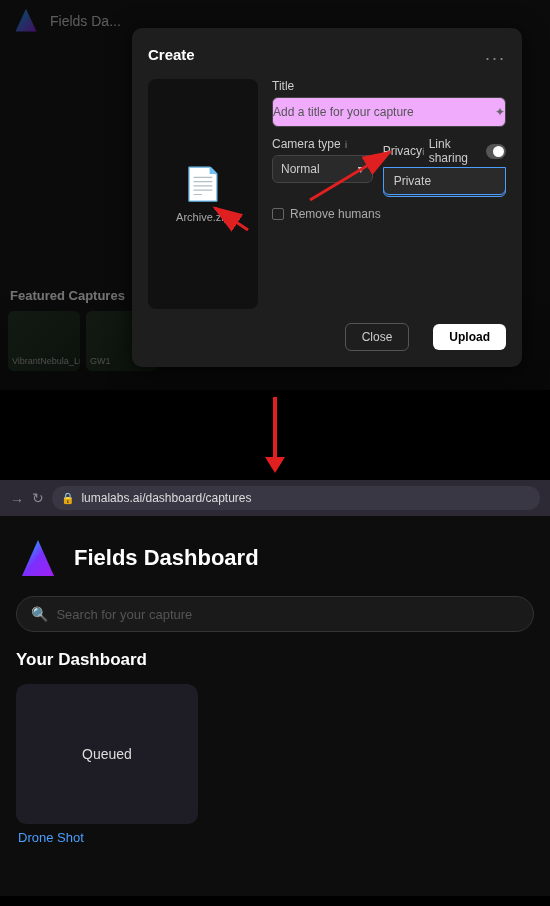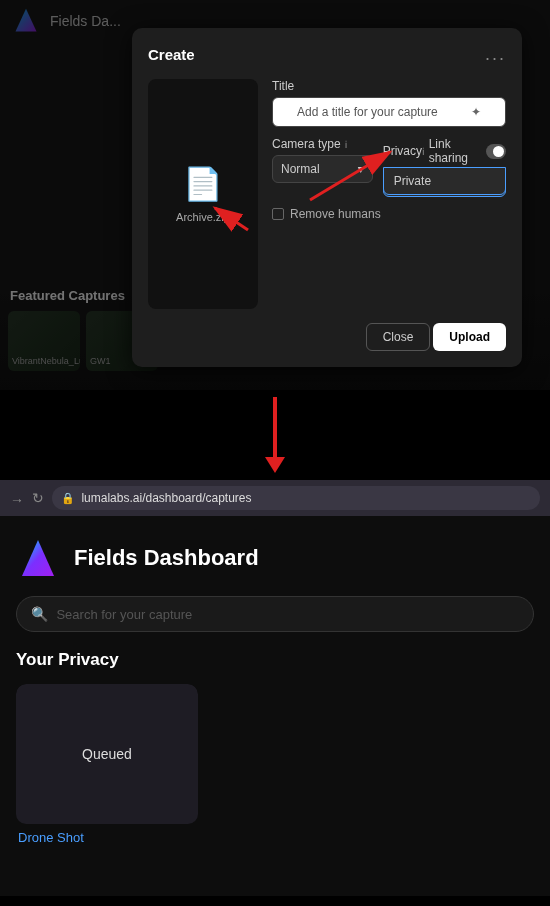--- a/index.html
+++ b/index.html
@@ -100,26 +100,26 @@
       flex: 1;
     }
     .form-label {
       color: #ccc;
       font-size: 12px;
       margin-bottom: 4px;
       display: block;
     }
     .form-input {
       width: 100%;
-      background: #ffffff;
+      background: #f0abfc;
       border: 1px solid #444;
       border-radius: 6px;
       color: #888;
       font-size: 12px;
-      padding: 6px 24px;
+      padding: 6px 0;
       outline: none;
       display: flex;
       align-items: center;
       justify-content: space-between;
       margin-bottom: 10px;
       height: 30px;
     }
     .form-input-icon {
       color: #666;
       font-size: 12px;
@@ -217,22 +217,23 @@
       background: transparent;
     }
     .checkbox-label {
       color: #aaa;
       font-size: 12px;
     }
     
     .modal-footer {
       display: flex;
       justify-content: flex-end;
-      gap: 3px;
+      gap: 24px;
       margin-top: 14px;
+      align-items: center;
     }
     .btn-close {
       background: transparent;
       border: 1px solid #555;
       border-radius: 6px;
       color: #ccc;
       font-size: 12px;
       padding: 6px 16px;
       cursor: pointer;
     }
@@ -561,21 +562,21 @@
         <polygon points="22,4 38,40 6,40" fill="url(#lumaGrad)"></polygon>
       </svg>
       <span class="dashboard-title">Fields Dashboard</span>
     </div>
 
     <div class="search-bar">
       <span style="color:#555;font-size:14px;">🔍</span>
       <span class="search-placeholder">Search for your capture</span>
     </div>
 
-    <div class="captures-section-title">Your Privacy</div>
+    <div class="captures-section-title">Your Dashboard</div>
     <div class="captures-grid">
       <div class="capture-card">
         <div class="capture-card-thumb">
           <span class="queued-label">Queued</span>
         </div>
         <div class="capture-card-name">Drone Shot</div>
       </div>
     </div>
   </div>
 </div>

